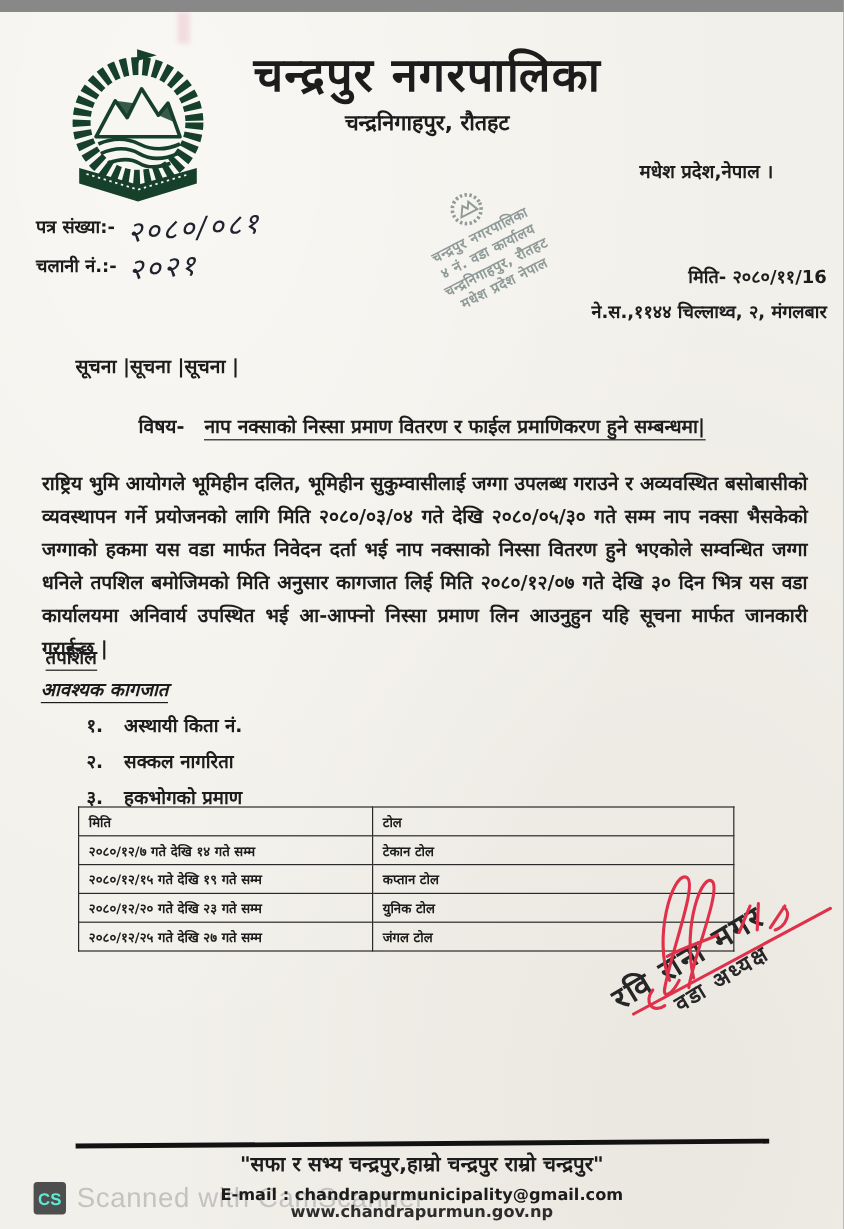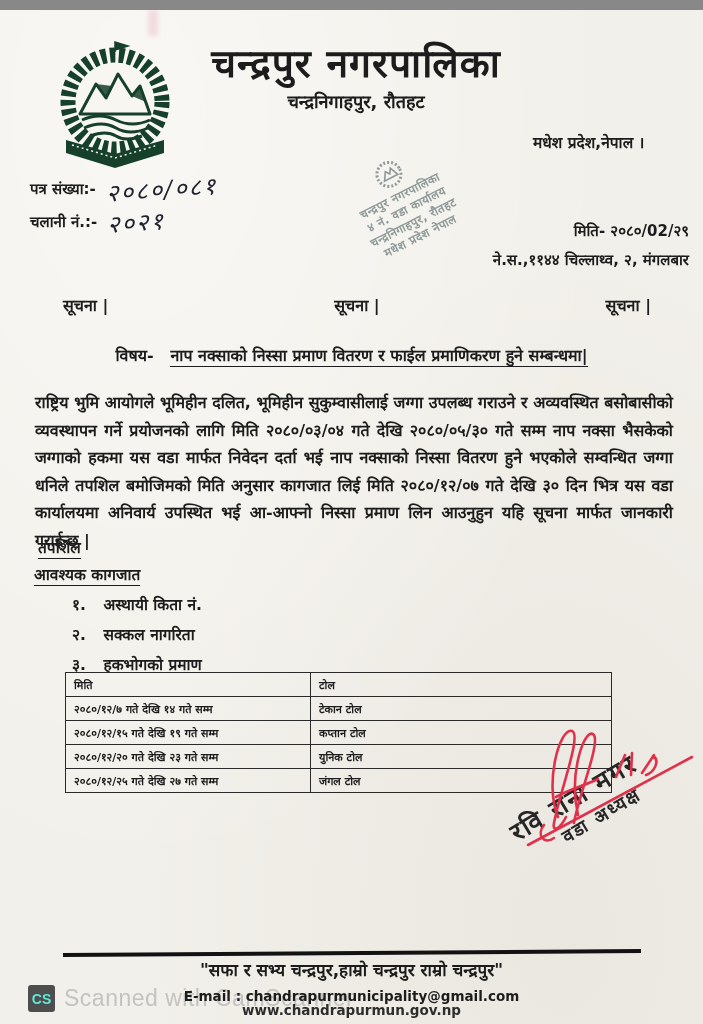--- a/index.html
+++ b/index.html
@@ -36,34 +36,34 @@
     position:absolute;left:318px;top:146px;width:170px;text-align:center;
     transform:rotate(-27deg);color:#7d8b8a;opacity:.85;
   }
   .stamp .st-line{font-size:11.5px;font-weight:700;line-height:15px;letter-spacing:.5px;}
   .stamp svg{display:block;margin:0 auto 2px auto;}
   .meta-right{position:absolute;right:14px;top:210px;text-align:right;font-size:15px;font-weight:700;}
   .meta-right .line2{margin-top:9px;}
   
   .notice-row{
     position:absolute;left:0;top:284px;width:703px;box-sizing:border-box;
-    padding:0 52px 0 63px;display:flex;justify-content:space-between;
+    padding:0 52px 0 63px;display:flex;
     font-size:16px;font-weight:700;
   }
   
   .subject{position:absolute;left:0;top:334px;width:703px;text-align:center;font-size:16px;font-weight:700;}
   .subject .u{border-bottom:1.6px solid #1c1c1c;padding-bottom:1px;}
   
   .body-par{
     position:absolute;left:35px;top:379px;width:638px;
     font-size:16px;font-weight:600;line-height:27.5px;text-align:justify;
   }
   .h-underline{border-bottom:1.6px solid #1c1c1c;padding-bottom:1px;}
   .tapasil{position:absolute;left:38px;top:526px;font-size:15.5px;font-weight:700;}
-  .docs-head{position:absolute;left:34px;top:553px;font-size:15.5px;font-weight:700;}
+  .docs-head{position:absolute;left:34px;top:553px;font-size:15.5px;font-weight:700;font-style:italic;}
   .docs-list{position:absolute;left:72px;top:580px;font-size:15.5px;font-weight:600;}
   .docs-list .doc-item{height:30px;line-height:30px;}
   .docs-list .num{display:inline-block;width:26px;}
   
   .tole-table{
     position:absolute;left:65px;top:662px;width:547px;border-collapse:collapse;
     font-size:11px;font-weight:700;
   }
   .tole-table td,.tole-table th{
     border:1.6px solid #2a2a2a;text-align:left;padding:1px 8px;height:21px;
@@ -135,21 +135,21 @@
       <circle cx="15" cy="15" r="12" fill="none" stroke="#7d8b8a" stroke-width="3" stroke-dasharray="2 2"></circle>
       <path d="M8,19 L13,11 L16,15 L19,10 L23,19 Z" fill="none" stroke="#7d8b8a" stroke-width="1.6"></path>
     </svg>
     <div class="st-line">चन्द्रपुर नगरपालिका</div>
     <div class="st-line">४ नं. वडा कार्यालय</div>
     <div class="st-line">चन्द्रनिगाहपुर, रौतहट</div>
     <div class="st-line">मधेश प्रदेश नेपाल</div>
   </div>
 
   <div class="meta-right">
-    <div>मिति- २०८०/02/२९</div>
+    <div>मिति- २०८०/११/16</div>
     <div class="line2">ने.स.,११४४ चिल्लाथ्व, २, मंगलबार</div>
   </div>
 
   <div class="notice-row">
     <span>सूचना |</span>
     <span>सूचना |</span>
     <span>सूचना |</span>
   </div>
 
   <div class="subject">

